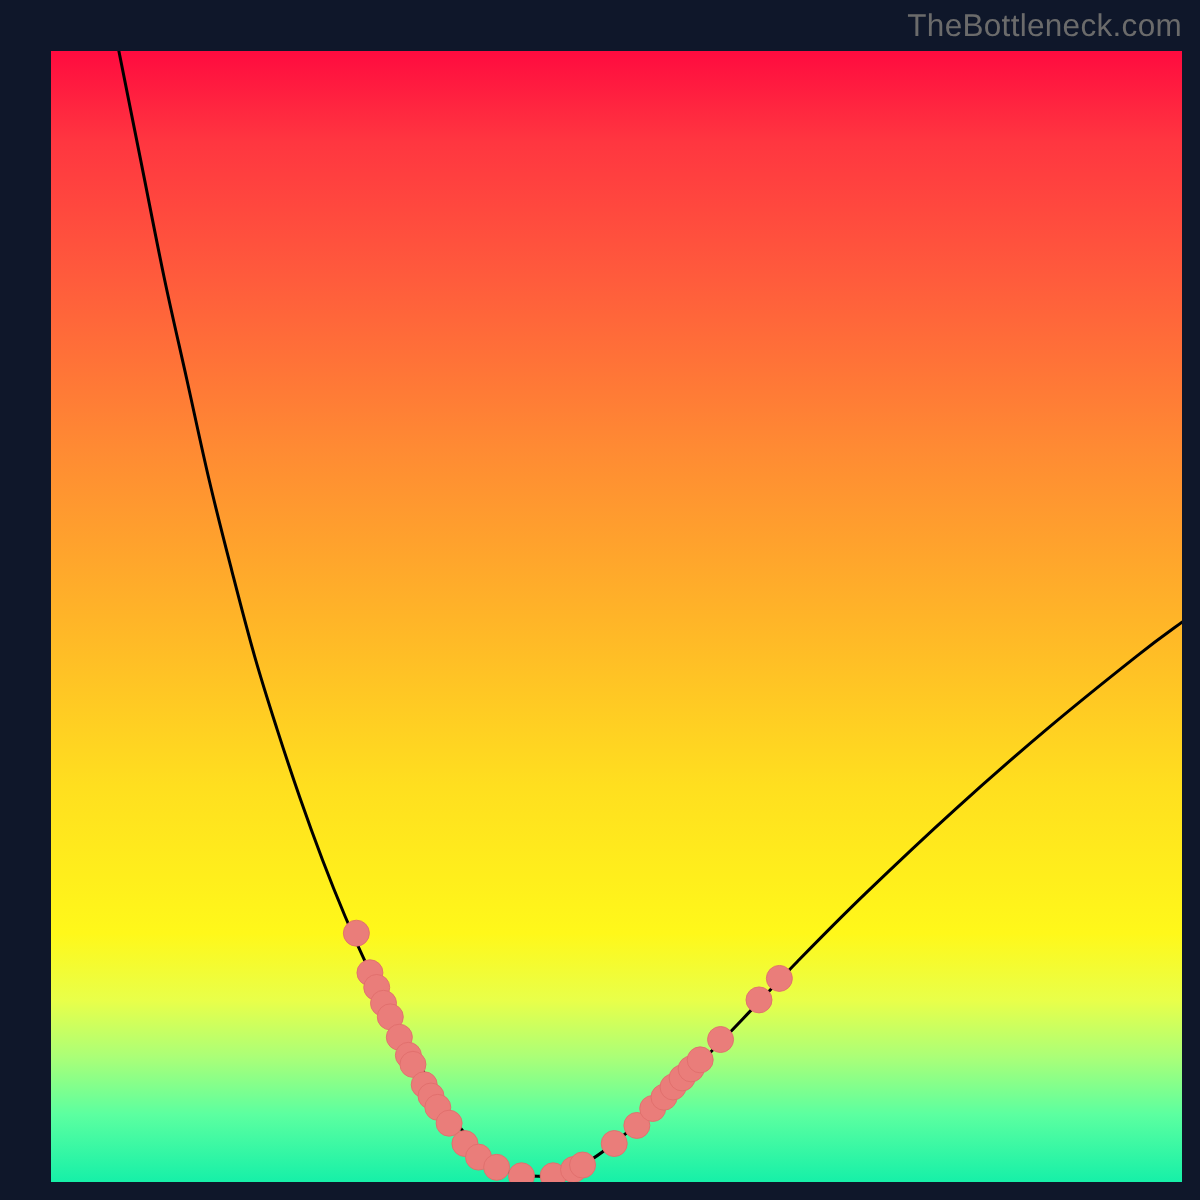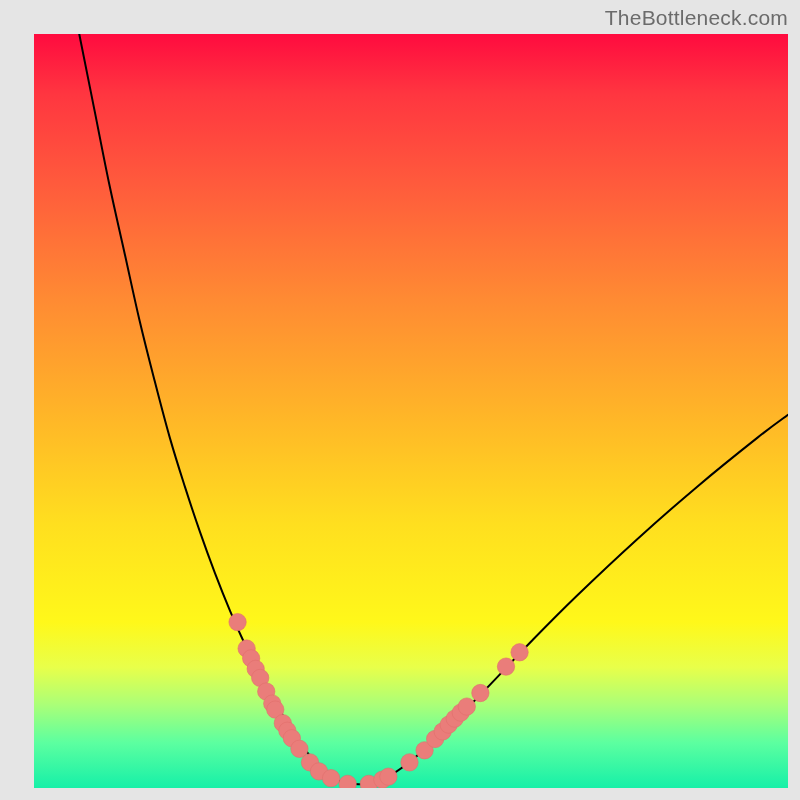--- a/index.html
+++ b/index.html
@@ -10,21 +10,21 @@
     background: #000;
     overflow: hidden;
     font-family: Arial, Helvetica, sans-serif;
   }
   .frame {
     position: absolute;
     top: 0;
     left: 0;
     width: 800px;
     height: 800px;
-    background: #e5e5e5;
+    background: #0f172a;
   }
   .plot-area {
     position: absolute;
     top: 34px;
     left: 34px;
     width: 754px;
     height: 754px;
     overflow: hidden;
   }
   .gradient {

